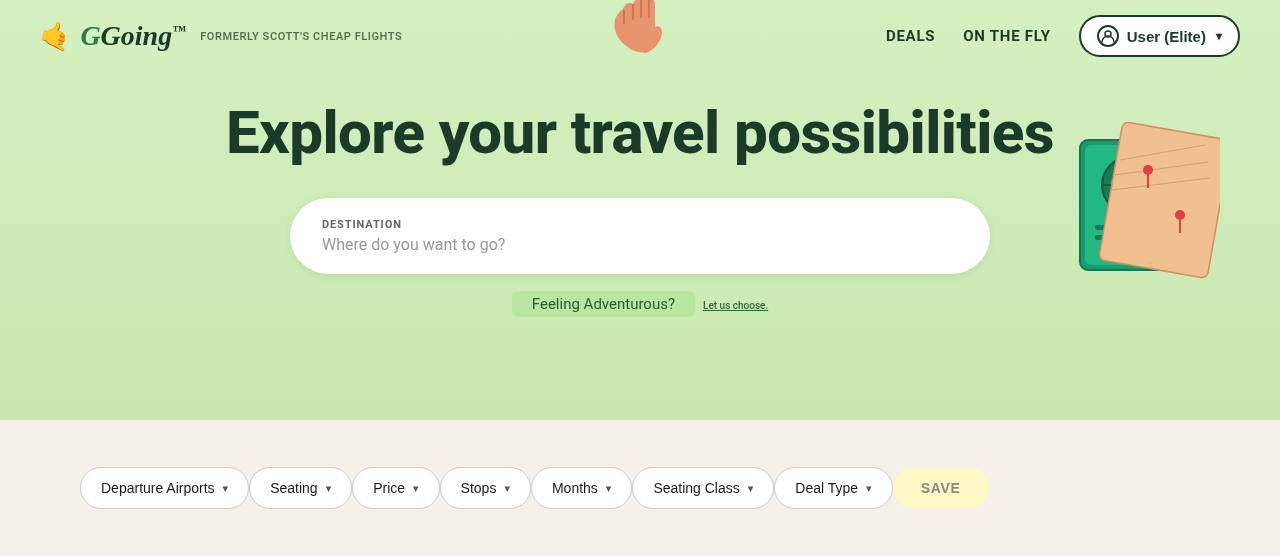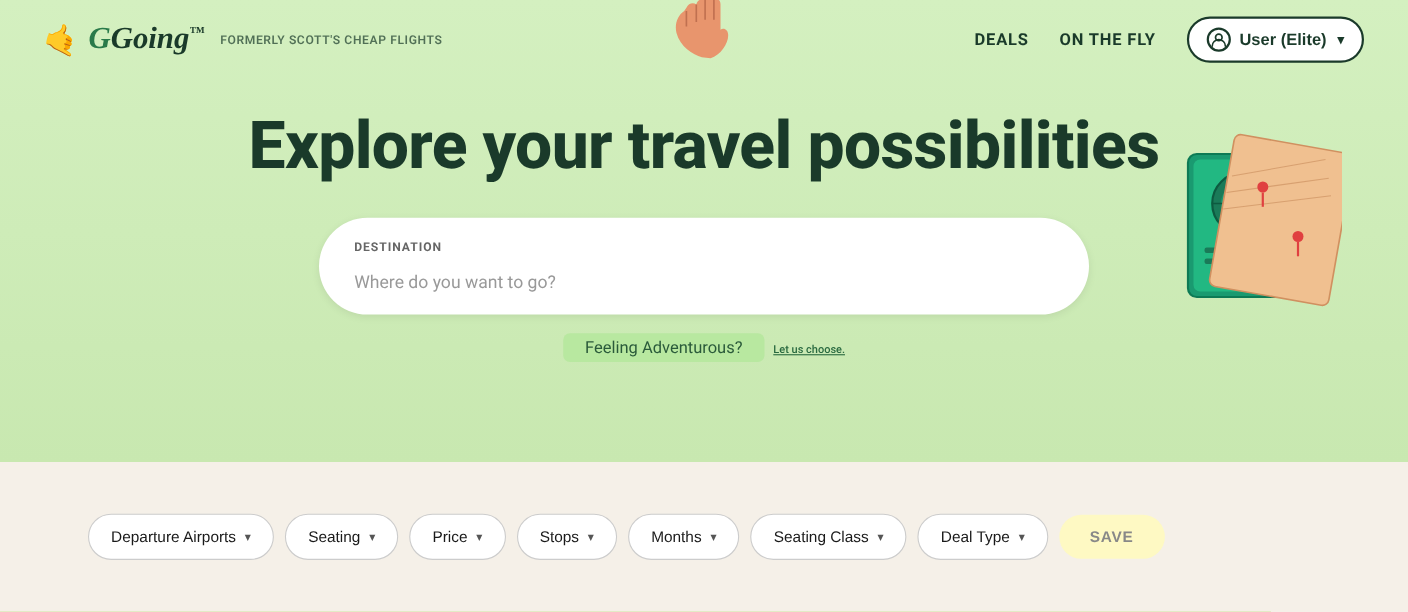--- a/index.html
+++ b/index.html
@@ -142,21 +142,21 @@
       text-align: left;
       cursor: text;
       box-shadow: 0 2px 8px rgba(0,0,0,0.08);
     }
 
     .search-label {
       font-size: 11px;
       font-weight: 700;
       color: #666;
       letter-spacing: 0.08em;
-      margin-bottom: 16px;
+      margin-bottom: 4px;
       text-transform: uppercase;
     }
 
     .search-placeholder {
       font-size: 16px;
       color: #999;
     }
 
     .adventure-link {
       color: #2a7a4a;
@@ -183,21 +183,20 @@
       height: 136px;
       background: #f5f0e8;
       display: flex;
       align-items: center;
       padding: 0 80px;
     }
 
     .filters-row {
       display: flex;
       align-items: center;
-      gap: 10px;
       flex-wrap: nowrap;
     }
 
     .filter-button {
       display: flex;
       align-items: center;
       gap: 8px;
       padding: 12px 20px;
       border: 1.5px solid #ccc;
       border-radius: 50px;

